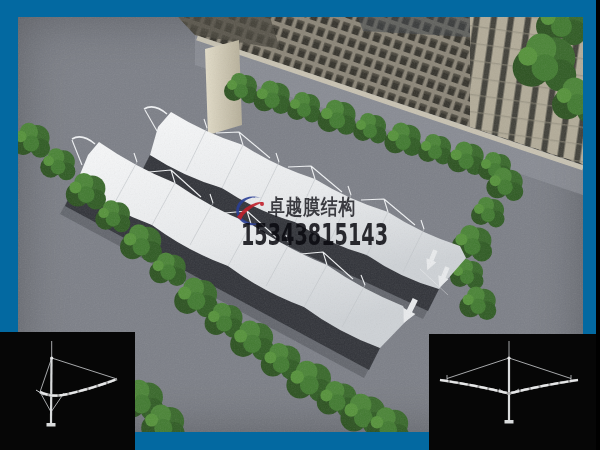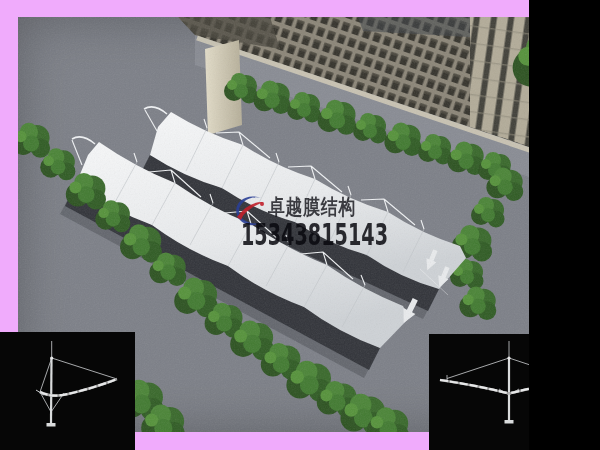--- a/index.html
+++ b/index.html
@@ -1,19 +1,18 @@
 <!DOCTYPE html>
 <html><head>
 <meta charset="utf-8">
 <style>
   html,body{margin:0;padding:0;background:#000;}
   .canvas{
-    position:relative;width:508px;height:450px;background:#f0abfc;overflow:hidden;
+    position:relative;width:596px;height:450px;background:#0369a1;overflow:hidden;
     font-family:"DejaVu Sans","Liberation Sans",sans-serif;
-    padding-left:21px;
   }
   .photo{
     position:absolute;left:18px;top:17px;width:565px;height:415px;
     background:#7c7f87;
     box-shadow:inset 0 0 50px rgba(0,0,0,.28);
   }
   .photo svg{position:absolute;left:0;top:0;}
   .corner-box{position:absolute;background:#060606;z-index:5;}
   .box-left{left:0;top:332px;width:135px;height:118px;}
   .box-right{left:429px;top:334px;width:171px;height:116px;}

